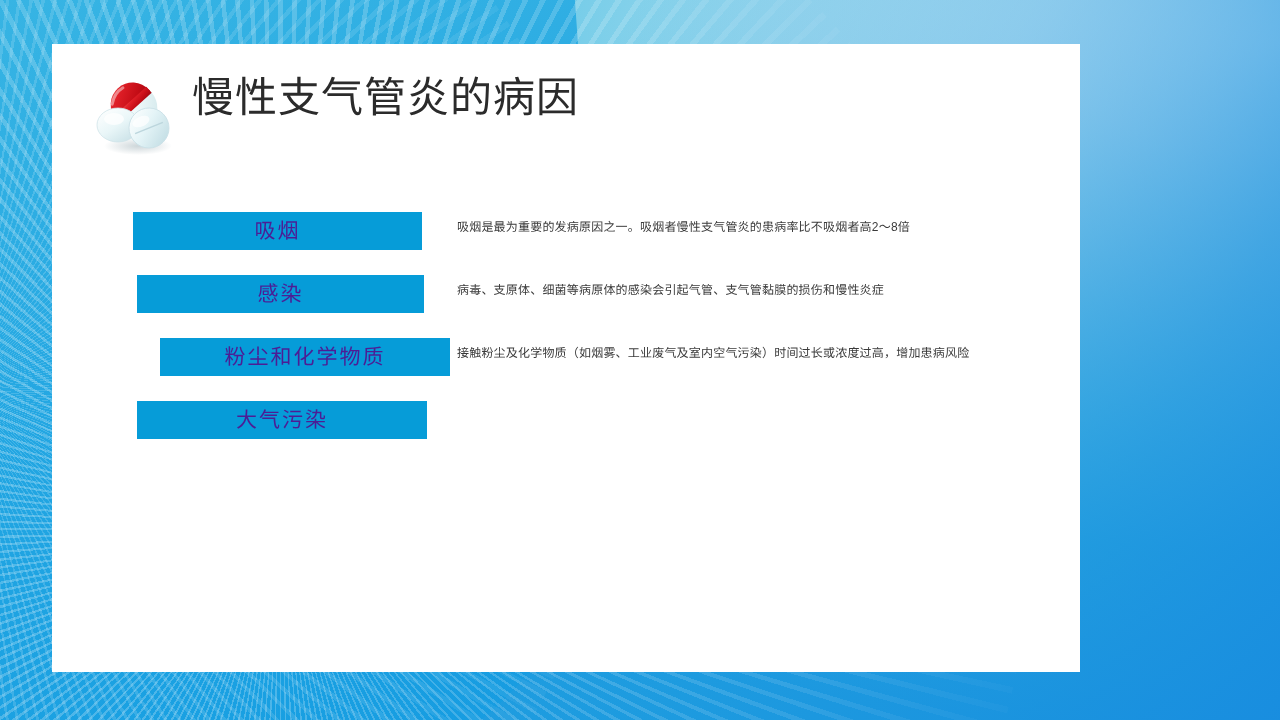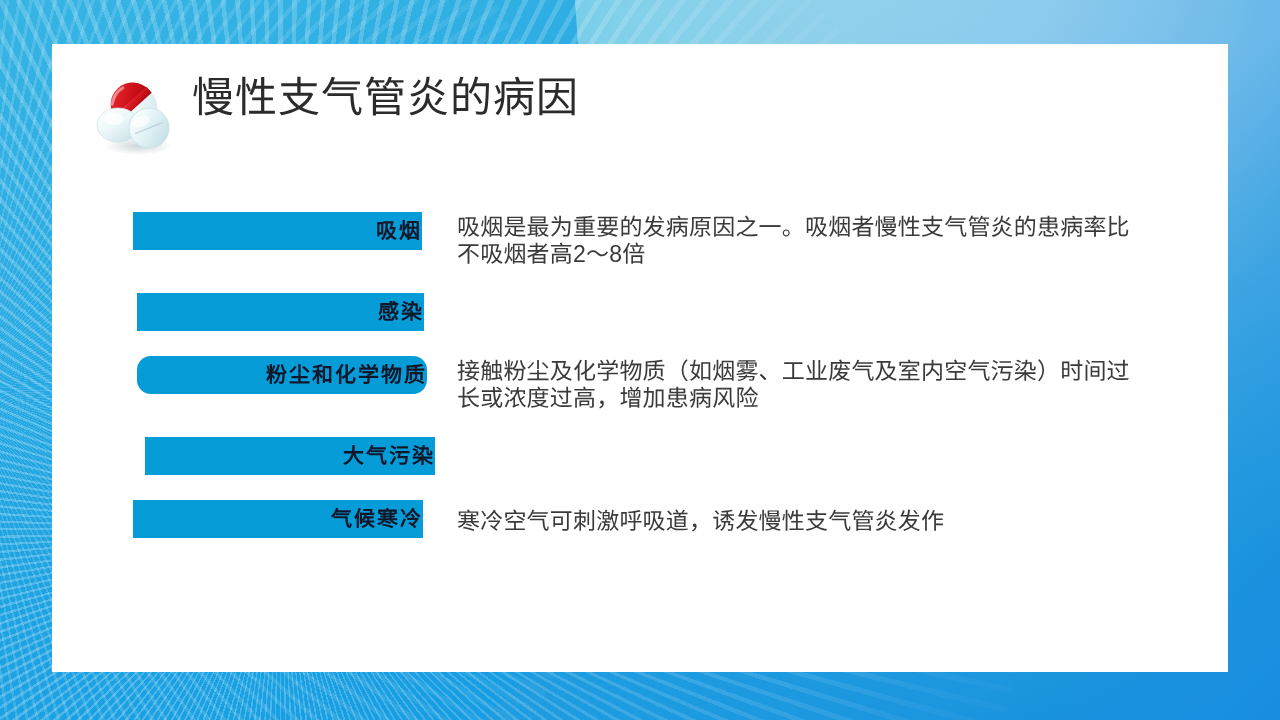--- a/index.html
+++ b/index.html
@@ -81,21 +81,21 @@
     mask-image: radial-gradient(circle at 50% 50%, rgba(0,0,0,1) 30%, rgba(0,0,0,0.7) 58%, rgba(0,0,0,0) 86%);
     -webkit-mask-image: radial-gradient(circle at 50% 50%, rgba(0,0,0,1) 30%, rgba(0,0,0,0.7) 58%, rgba(0,0,0,0) 86%);
     opacity: 0.6;
   }
 
   
   .card {
     position: absolute;
     left: 52px;
     top: 44px;
-    width: 1176px;
+    width: 1028px;
     height: 628px;
     background: #ffffff;
   }
 
   
   .header {
     position: absolute;
     left: 0; top: 0;
     width: 100%;
     height: 120px;
@@ -134,50 +134,50 @@
   }
   .row:last-child { margin-bottom: 0; }
 
   .label-wrap {
     width: 405px;
     flex: 0 0 405px;
     display: flex;
   }
   .label-box {
     background: #069CD8;
-    color: #0f172a;
+    color: #4c1d95;
     font-size: 21px;
-    font-weight: bold;
+    font-weight: normal;
     letter-spacing: 2px;
-    text-align: right;
+    text-align: center;
     height: 38px;
     line-height: 38px;
     box-sizing: border-box;
   }
   .desc {
     flex: 1 1 auto;
     color: #3a3a3a;
-    font-size: 23px;
+    font-size: 12px;
     line-height: 27px;
     max-width: 680px;
     padding-top: 2px;
     letter-spacing: 0.2px;
   }
 
   
   .row-0 .label-box { margin-left: 81px; width: 289px; }
   .row-0 .desc { padding-top: 2px; }
 
   .row-1 { margin-top: 14px; }
   .row-1 .label-box { margin-left: 85px; width: 287px; }
 
   .row-2 { margin-top: 16px; }
-  .row-2 .label-box { margin-left: 85px; width: 290px; border-radius: 14px; }
-
-  .row-3 { margin-top: 16px; margin-left: 8px; }
+  .row-2 .label-box { margin-left: 108px; width: 290px; }
+
+  .row-3 { margin-top: 16px; }
   .row-3 .label-box { margin-left: 85px; width: 290px; }
 
   .row-4 { margin-top: 24px; }
   .row-4 .label-box { margin-left: 81px; width: 290px; }
   .row-4 .desc { padding-top: 8px; }
 </style>
 </head>
 <body>
 
 <div class="slide">
@@ -253,37 +253,32 @@
         <div class="label-wrap">
           <div class="label-box">吸烟</div>
         </div>
         <div class="desc">吸烟是最为重要的发病原因之一。吸烟者慢性支气管炎的患病率比不吸烟者高2～8倍</div>
       </div>
 
       <div class="row row-1">
         <div class="label-wrap">
           <div class="label-box">感染</div>
         </div>
+        <div class="desc">病毒、支原体、细菌等病原体的感染会引起气管、支气管黏膜的损伤和慢性炎症</div>
       </div>
 
       <div class="row row-2">
         <div class="label-wrap">
           <div class="label-box">粉尘和化学物质</div>
         </div>
         <div class="desc">接触粉尘及化学物质（如烟雾、工业废气及室内空气污染）时间过长或浓度过高，增加患病风险</div>
       </div>
 
       <div class="row row-3">
         <div class="label-wrap">
           <div class="label-box">大气污染</div>
         </div>
       </div>
 
-      <div class="row row-4">
-        <div class="label-wrap">
-          <div class="label-box">气候寒冷</div>
-        </div>
-        <div class="desc">寒冷空气可刺激呼吸道，诱发慢性支气管炎发作</div>
-      </div>
 
     </div>
   </div>
 </div>
 
 </body></html>

